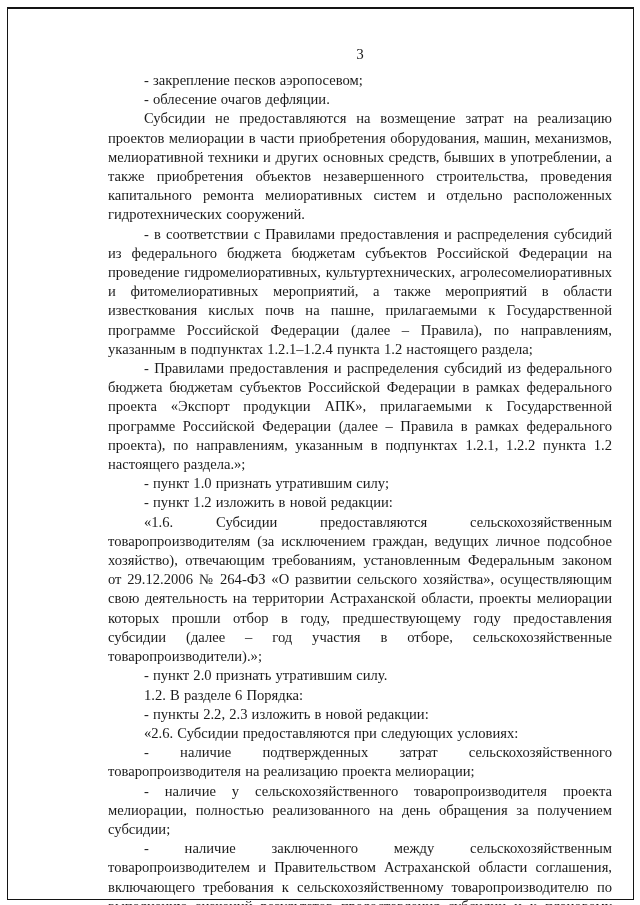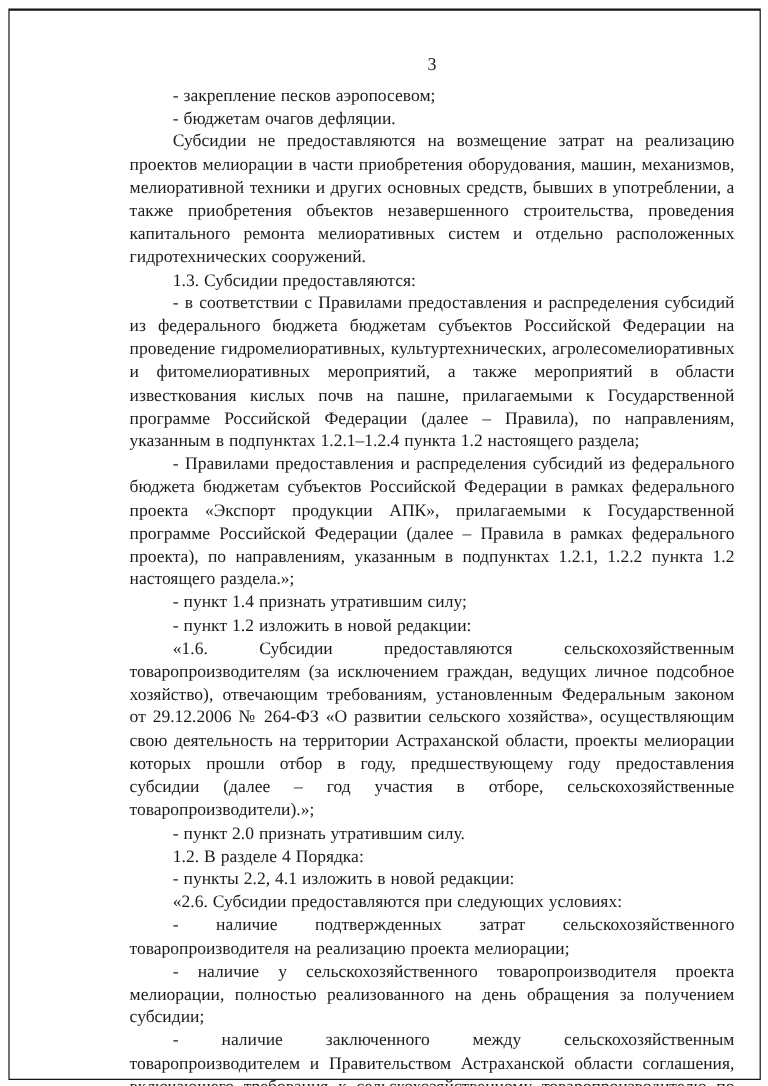--- a/index.html
+++ b/index.html
@@ -55,41 +55,40 @@
 </style>
 </head>
 <body>
 
 <div class="page">
   <div class="page-number">3</div>
   <div class="content">
 
       <p class="para">- закрепление песков аэропосевом;</p>
 
-      <p class="para">- бюджетам очагов дефляции.</p>
+      <p class="para">- облесение очагов дефляции.</p>
 
       <p class="para">Субсидии не предоставляются на возмещение затрат на реализацию проектов мелиорации в части приобретения оборудования, машин, механизмов, мелиоративной техники и других основных средств, бывших в употреблении, а также приобретения объектов незавершенного строительства, проведения капитального ремонта мелиоративных систем и отдельно расположенных гидротехнических сооружений.</p>
 
-      <p class="para">1.3. Субсидии предоставляются:</p>
 
       <p class="para">- в соответствии с Правилами предоставления и распределения субсидий из федерального бюджета бюджетам субъектов Российской Федерации на проведение гидромелиоративных, культуртехнических, агролесомелиоративных и фитомелиоративных мероприятий, а также мероприятий в области известкования кислых почв на пашне, прилагаемыми к Государственной программе Российской Федерации (далее – Правила), по направлениям, указанным в подпунктах 1.2.1–1.2.4 пункта 1.2 настоящего раздела;</p>
 
       <p class="para">- Правилами предоставления и распределения субсидий из федерального бюджета бюджетам субъектов Российской Федерации в рамках федерального проекта «Экспорт продукции АПК», прилагаемыми к Государственной программе Российской Федерации (далее – Правила в рамках федерального проекта), по направлениям, указанным в подпунктах 1.2.1, 1.2.2 пункта 1.2 настоящего раздела.»;</p>
 
-      <p class="para">- пункт 1.4 признать утратившим силу;</p>
+      <p class="para">- пункт 1.0 признать утратившим силу;</p>
 
       <p class="para">- пункт 1.2 изложить в новой редакции:</p>
 
       <p class="para">«1.6. Субсидии предоставляются сельскохозяйственным товаропроизводителям (за исключением граждан, ведущих личное подсобное хозяйство), отвечающим требованиям, установленным Федеральным законом от 29.12.2006 № 264-ФЗ «О развитии сельского хозяйства», осуществляющим свою деятельность на территории Астраханской области, проекты мелиорации которых прошли отбор в году, предшествующему году предоставления субсидии (далее – год участия в отборе, сельскохозяйственные товаропроизводители).»;</p>
 
       <p class="para">- пункт 2.0 признать утратившим силу.</p>
 
-      <p class="para">1.2. В разделе 4 Порядка:</p>
+      <p class="para">1.2. В разделе 6 Порядка:</p>
 
-      <p class="para">- пункты 2.2, 4.1 изложить в новой редакции:</p>
+      <p class="para">- пункты 2.2, 2.3 изложить в новой редакции:</p>
 
       <p class="para">«2.6. Субсидии предоставляются при следующих условиях:</p>
 
       <p class="para">- наличие подтвержденных затрат сельскохозяйственного товаропроизводителя на реализацию проекта мелиорации;</p>
 
       <p class="para">- наличие у сельскохозяйственного товаропроизводителя проекта мелиорации, полностью реализованного на день обращения за получением субсидии;</p>
 
       <p class="para">- наличие заключенного между сельскохозяйственным товаропроизводителем и Правительством Астраханской области соглашения, включающего требования к сельскохозяйственному товаропроизводителю по выполнению значений результатов предоставления субсидии и к плановому объему про-</p>
     </div>
 </div>

